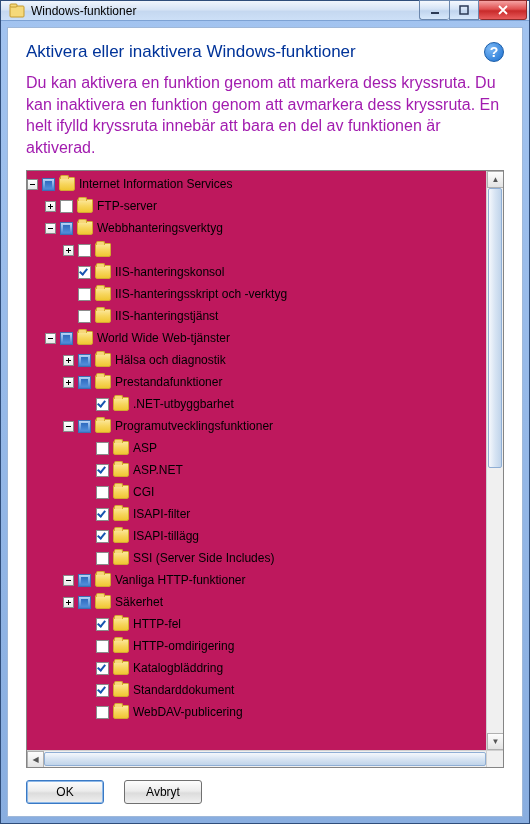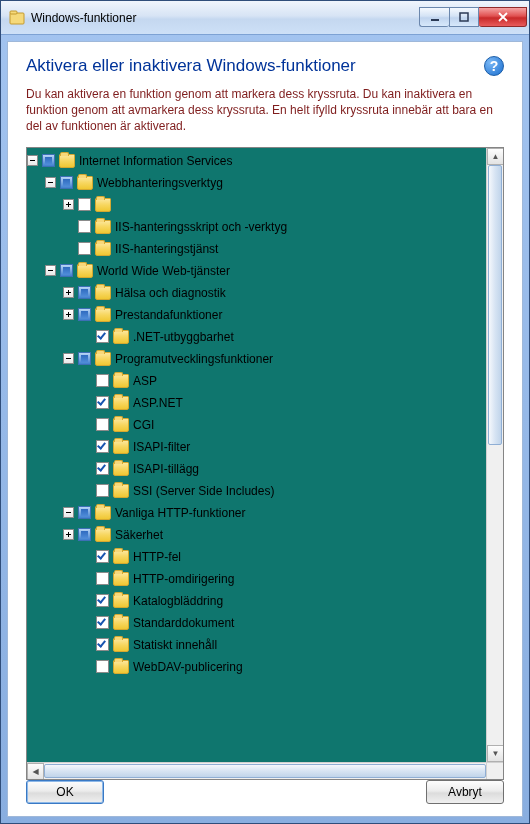--- a/index.html
+++ b/index.html
@@ -13,21 +13,21 @@
   }
   .window {
     width: 530px;
     height: 824px;
     background: linear-gradient(180deg, #a3c4f0 0%, #89aee0 100%);
     border: 1px solid #2f4d7a;
     display: flex;
     flex-direction: column;
   }
   .titlebar {
-    height: 34px;
+    height: 20px;
     background: linear-gradient(180deg, #f0f5fc 0%, #d7e4f5 45%, #c5d8f0 55%, #cde0f7 100%);
     display: flex;
     align-items: center;
     padding: 0 2px 0 8px;
     border-bottom: 1px solid #7da2d4;
   }
   .titlebar .win-icon {
     width: 16px; height: 16px; margin-right: 6px;
   }
   .titlebar .title-text {
@@ -73,29 +73,29 @@
   }
   .help-icon {
     width:20px;height:20px;border-radius:50%;
     background: radial-gradient(circle at 30% 30%, #7bb8f5, #1a6fd0);
     color:#fff; font-weight:bold; font-size:14px;
     display:flex;align-items:center;justify-content:center;
     border:1px solid #1a5da8;
   }
   .desc {
     margin-top: 10px;
-    color: #7f1d1d;
-    font-size: 12px;
+    color: #a21caf;
+    font-size: 16px;
     line-height: 1.35;
   }
   .tree-wrap {
     flex:1;
     margin-top: 12px;
     border: 1px solid #858585;
-    background: #0f766e;
+    background: #be185d;
     position: relative;
     overflow: hidden;
   }
   .tree {
     position:absolute; inset:0 17px 17px 0;
     overflow: hidden;
     padding: 2px 0;
   }
   .node {
     display: flex;
@@ -180,21 +180,22 @@
     border:1px solid #8faed4; border-radius:2px;
   }
   .htrack { flex:1; position:relative; }
   .hthumb {
     position:absolute; top:1px; bottom:1px; left:0; right:0;
     background:linear-gradient(180deg,#f5f8fc,#d7e4f3,#c0d4ea);
     border:1px solid #8faed4; border-radius:2px;
   }
   .corner { position:absolute; right:0; bottom:0; width:17px; height:17px; background:#f0f0f0; border-left:1px solid #d0d0d0; border-top:1px solid #d0d0d0;}
   .footer {
-    display:flex; justify-content:space-between; gap:20px;
+    margin-top: 12px;
+    display:flex; justify-content:flex-start; gap:20px;
   }
   .btn {
     min-width: 78px; height: 24px;
     border: 1px solid #707070;
     border-radius: 3px;
     background: linear-gradient(180deg,#fdfdfd,#ececec 45%,#dcdcdc 55%,#f0f0f0);
     font-size:12px; color:#000;
     padding: 0 14px;
   }
   .btn.primary { border:1px solid #3a79c4; box-shadow: 0 0 0 1px #8db8e8 inset; }
@@ -238,36 +239,51 @@
     <div class="tree-wrap">
       <div class="tree" id="tree">
           <div class="node">
             <span class="expander minus"></span>
             <span class="checkbox partial"></span>
             <span class="folder"></span>
             <span class="label">Internet Information Services</span>
           </div>
           <div class="node">
             <span class="indent"></span>
+            <span class="expander plus"></span>
+            <span class="checkbox "></span>
+            <span class="folder"></span>
+            <span class="label">FTP-server</span>
+          </div>
+          <div class="node">
+            <span class="indent"></span>
             <span class="expander minus"></span>
             <span class="checkbox partial"></span>
             <span class="folder"></span>
             <span class="label">Webbhanteringsverktyg</span>
           </div>
           <div class="node">
             <span class="indent"></span>
             <span class="indent"></span>
             <span class="expander plus"></span>
             <span class="checkbox "></span>
             <span class="folder"></span>
           </div>
           <div class="node">
             <span class="indent"></span>
             <span class="indent"></span>
             <span class="expander none"></span>
+            <span class="checkbox checked"></span>
+            <span class="folder"></span>
+            <span class="label">IIS-hanteringskonsol</span>
+          </div>
+          <div class="node">
+            <span class="indent"></span>
+            <span class="indent"></span>
+            <span class="expander none"></span>
             <span class="checkbox "></span>
             <span class="folder"></span>
             <span class="label">IIS-hanteringsskript och -verktyg</span>
           </div>
           <div class="node">
             <span class="indent"></span>
             <span class="indent"></span>
             <span class="expander none"></span>
             <span class="checkbox "></span>
             <span class="folder"></span>
@@ -411,29 +427,20 @@
             <span class="label">Katalogbläddring</span>
           </div>
           <div class="node">
             <span class="indent"></span>
             <span class="indent"></span>
             <span class="indent"></span>
             <span class="expander none"></span>
             <span class="checkbox checked"></span>
             <span class="folder"></span>
             <span class="label">Standarddokument</span>
-          </div>
-          <div class="node">
-            <span class="indent"></span>
-            <span class="indent"></span>
-            <span class="indent"></span>
-            <span class="expander none"></span>
-            <span class="checkbox checked"></span>
-            <span class="folder"></span>
-            <span class="label">Statiskt innehåll</span>
           </div>
           <div class="node">
             <span class="indent"></span>
             <span class="indent"></span>
             <span class="indent"></span>
             <span class="expander none"></span>
             <span class="checkbox "></span>
             <span class="folder"></span>
             <span class="label">WebDAV-publicering</span>
           </div>

